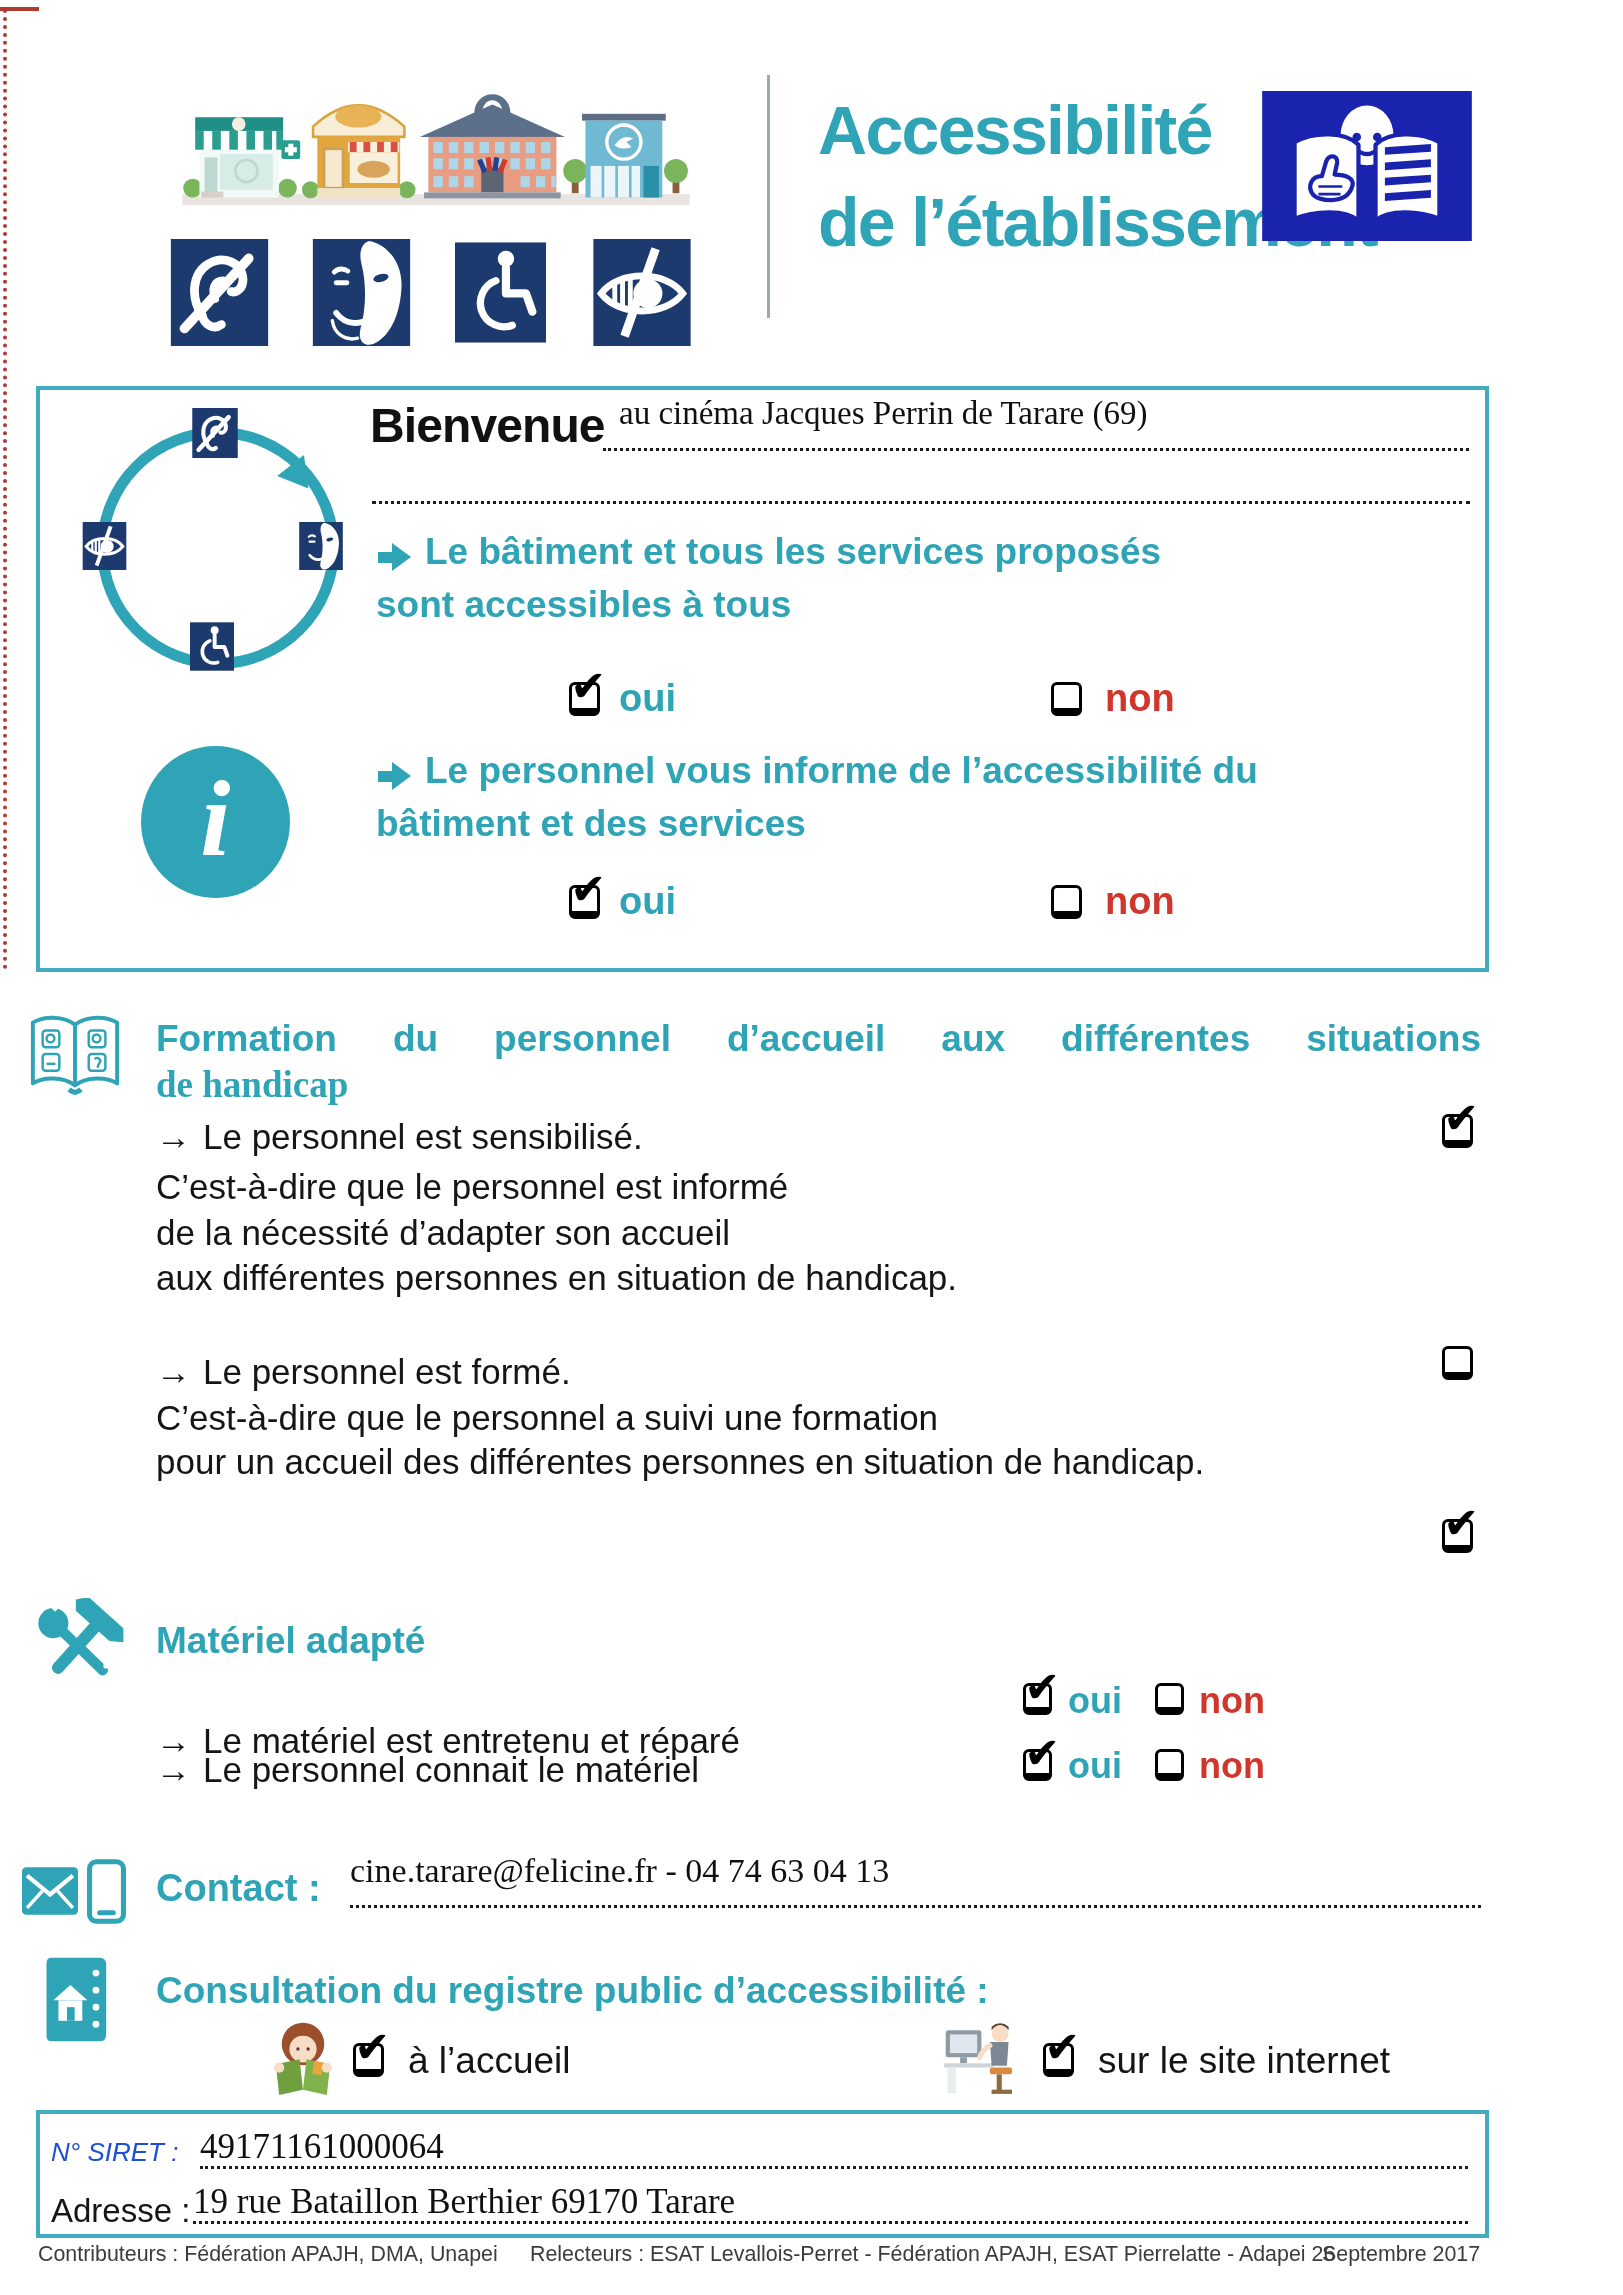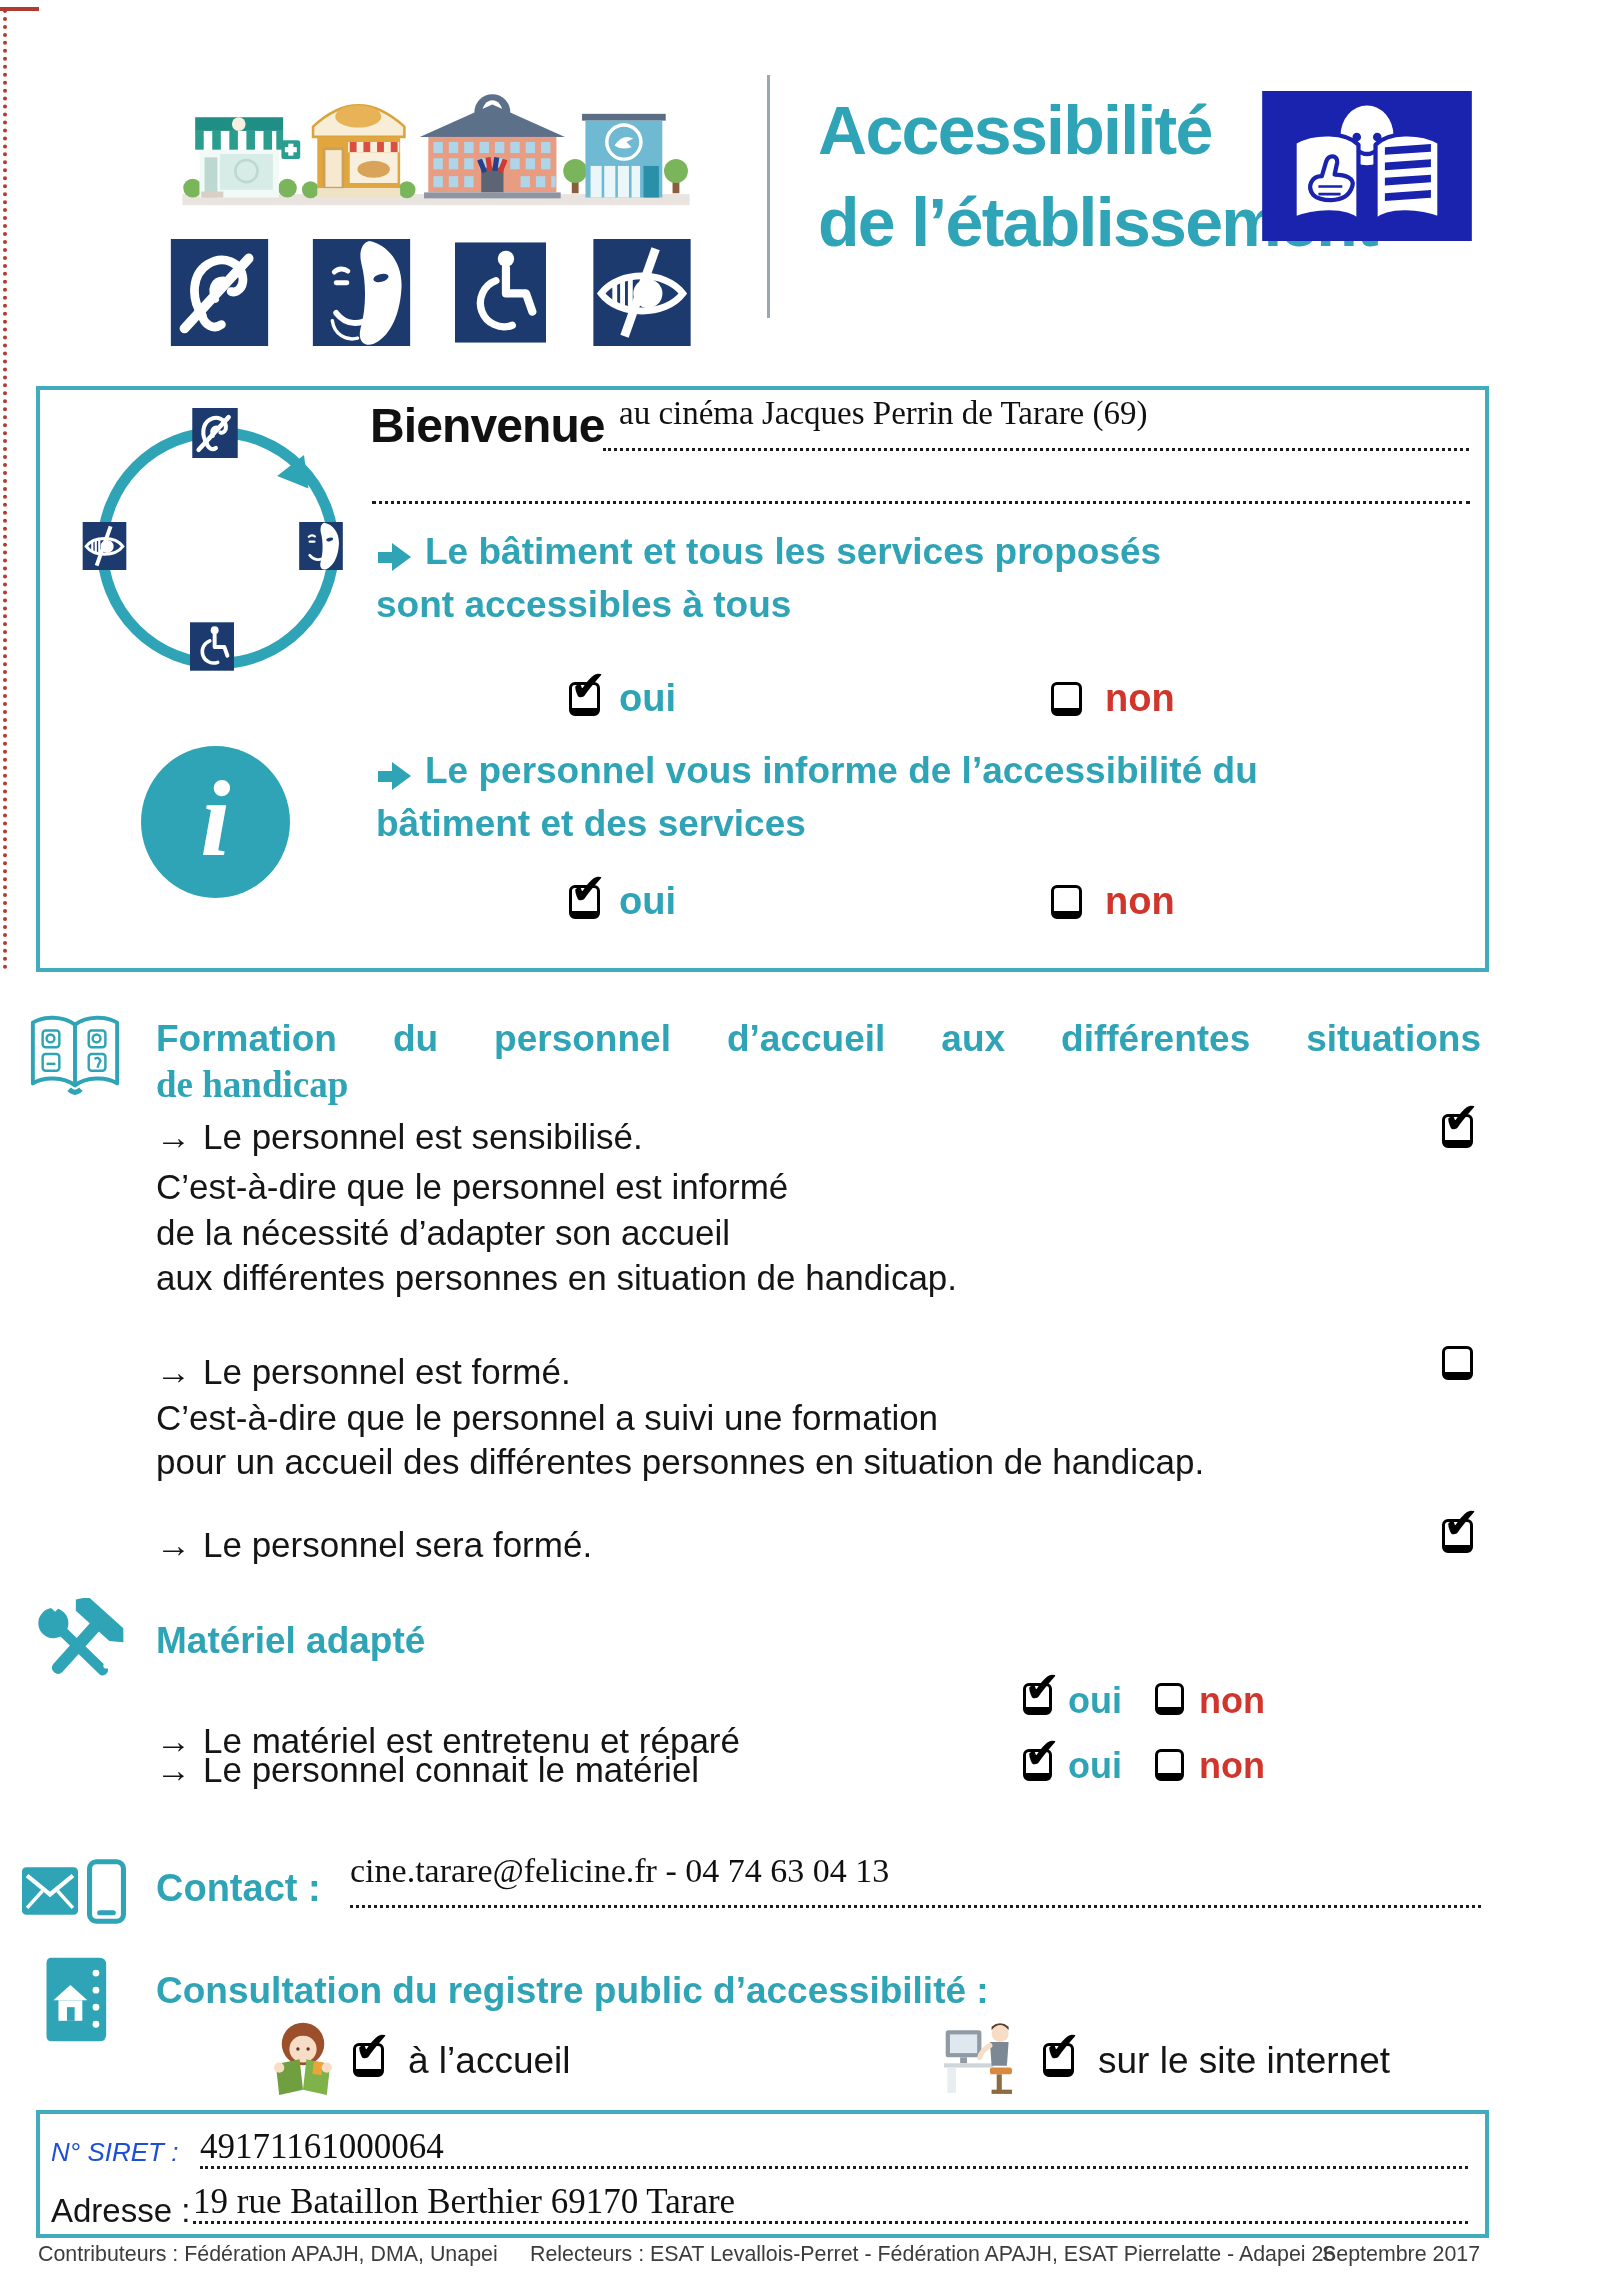--- a/index.html
+++ b/index.html
@@ -299,23 +299,20 @@
   <div class="abs body-text" style="left:156px;top:1167px;">C’est-à-dire que le personnel est informé</div>
   <div class="abs body-text" style="left:156px;top:1258px;">aux différentes personnes en situation de handicap.</div>
 
   <div class="abs body-text" style="left:156px;top:1352px;">
     <span class="arrow-glyph">→</span><span>Le personnel est formé.</span>
   </div>
   <span class="cb" style="left:1442px;top:1346px;"></span>
   <div class="abs body-text" style="left:156px;top:1442px;">pour un accueil des différentes personnes en situation de handicap.</div>
   <div class="abs body-text" style="left:156px;top:1398px;">C’est-à-dire que le personnel a suivi une formation</div>
 
-  <div class="abs body-text" style="left:156px;top:1525px;">
-    <span class="arrow-glyph">→</span><span>Le personnel sera formé.</span>
-  </div>
   <span class="cb checked" style="left:1442px;top:1519px;">
       <span class="tick">✔</span>
     </span>
 
   <svg class="abs" style="left:30px;top:1598px;" width="94" height="96" viewBox="0 0 100 102">
     <g fill="var(--teal)">
       <g transform="rotate(42 50 51)">
         <rect x="44" y="10" width="13" height="78" rx="6"></rect>
         <path d="M24 4 h50 l10 11 -12 9 h-48 l-8 -9 z"></path>
       </g>

